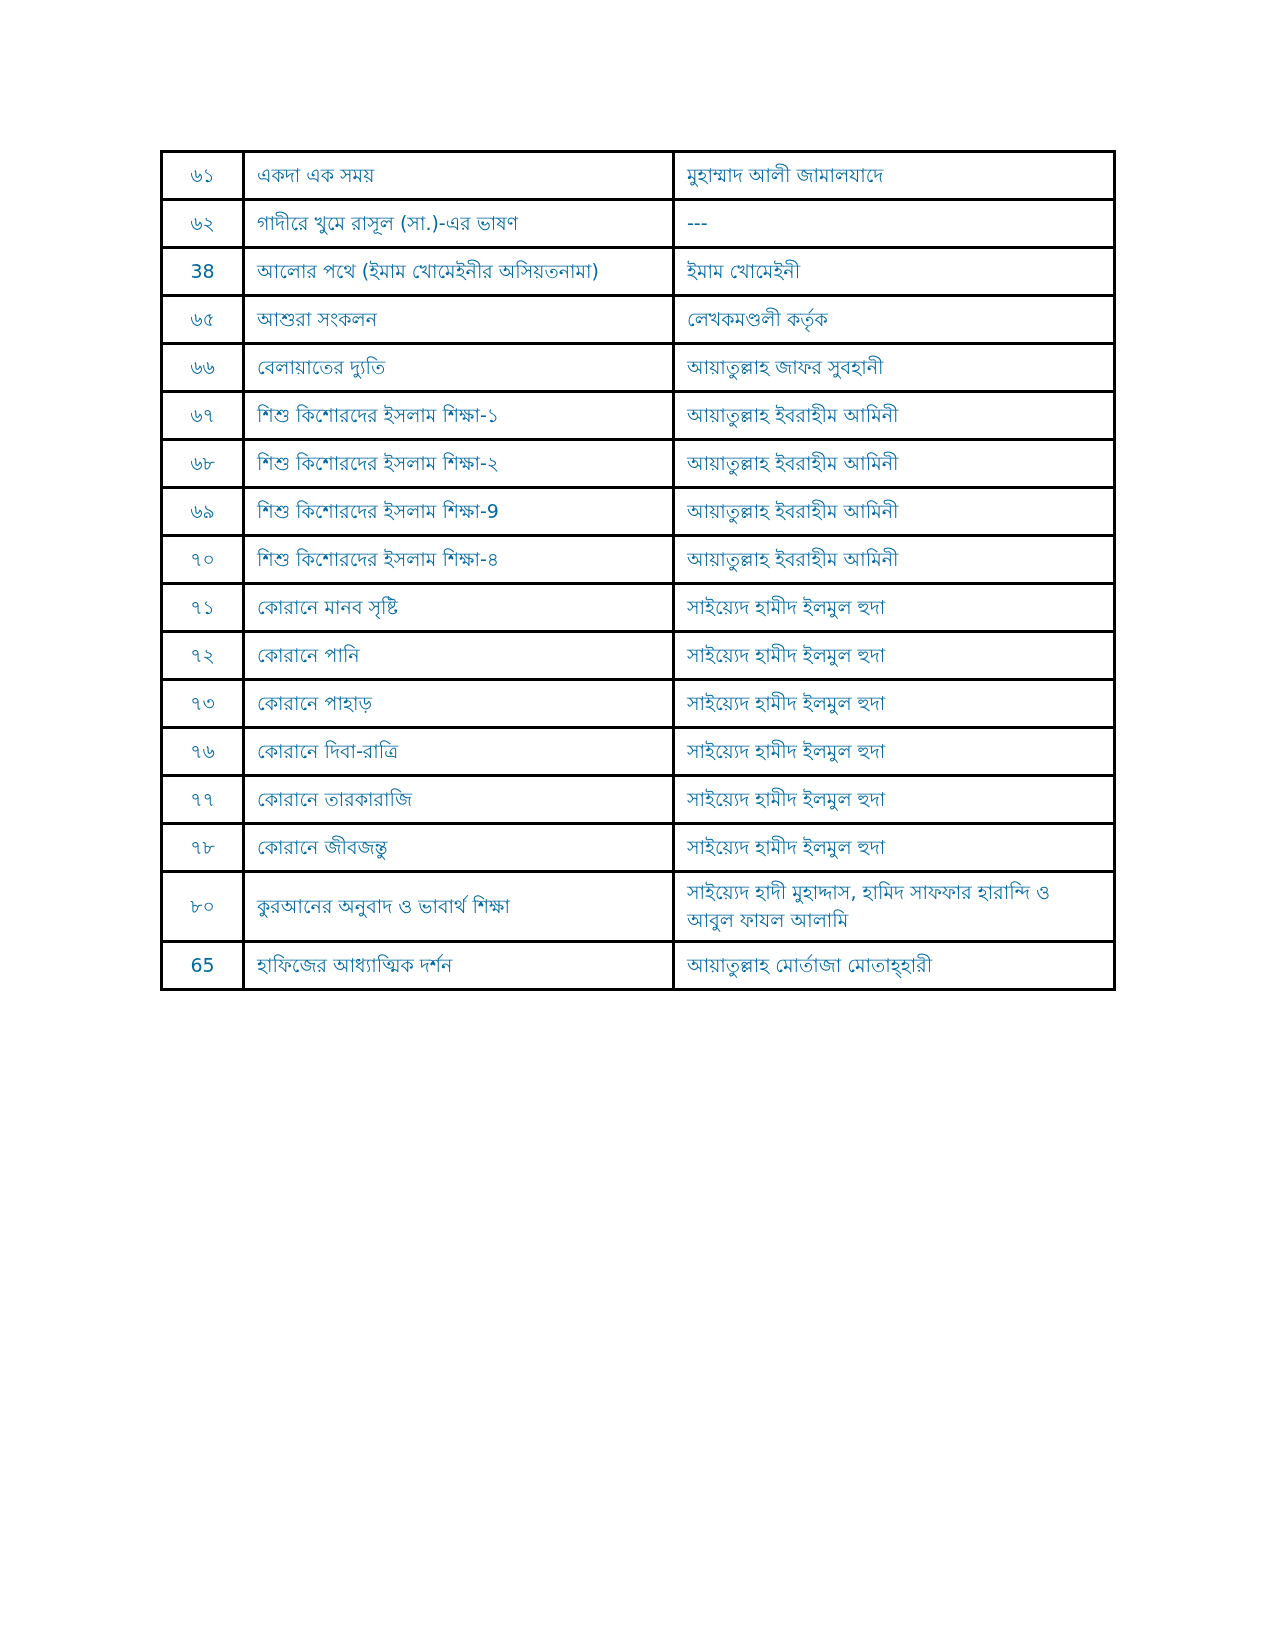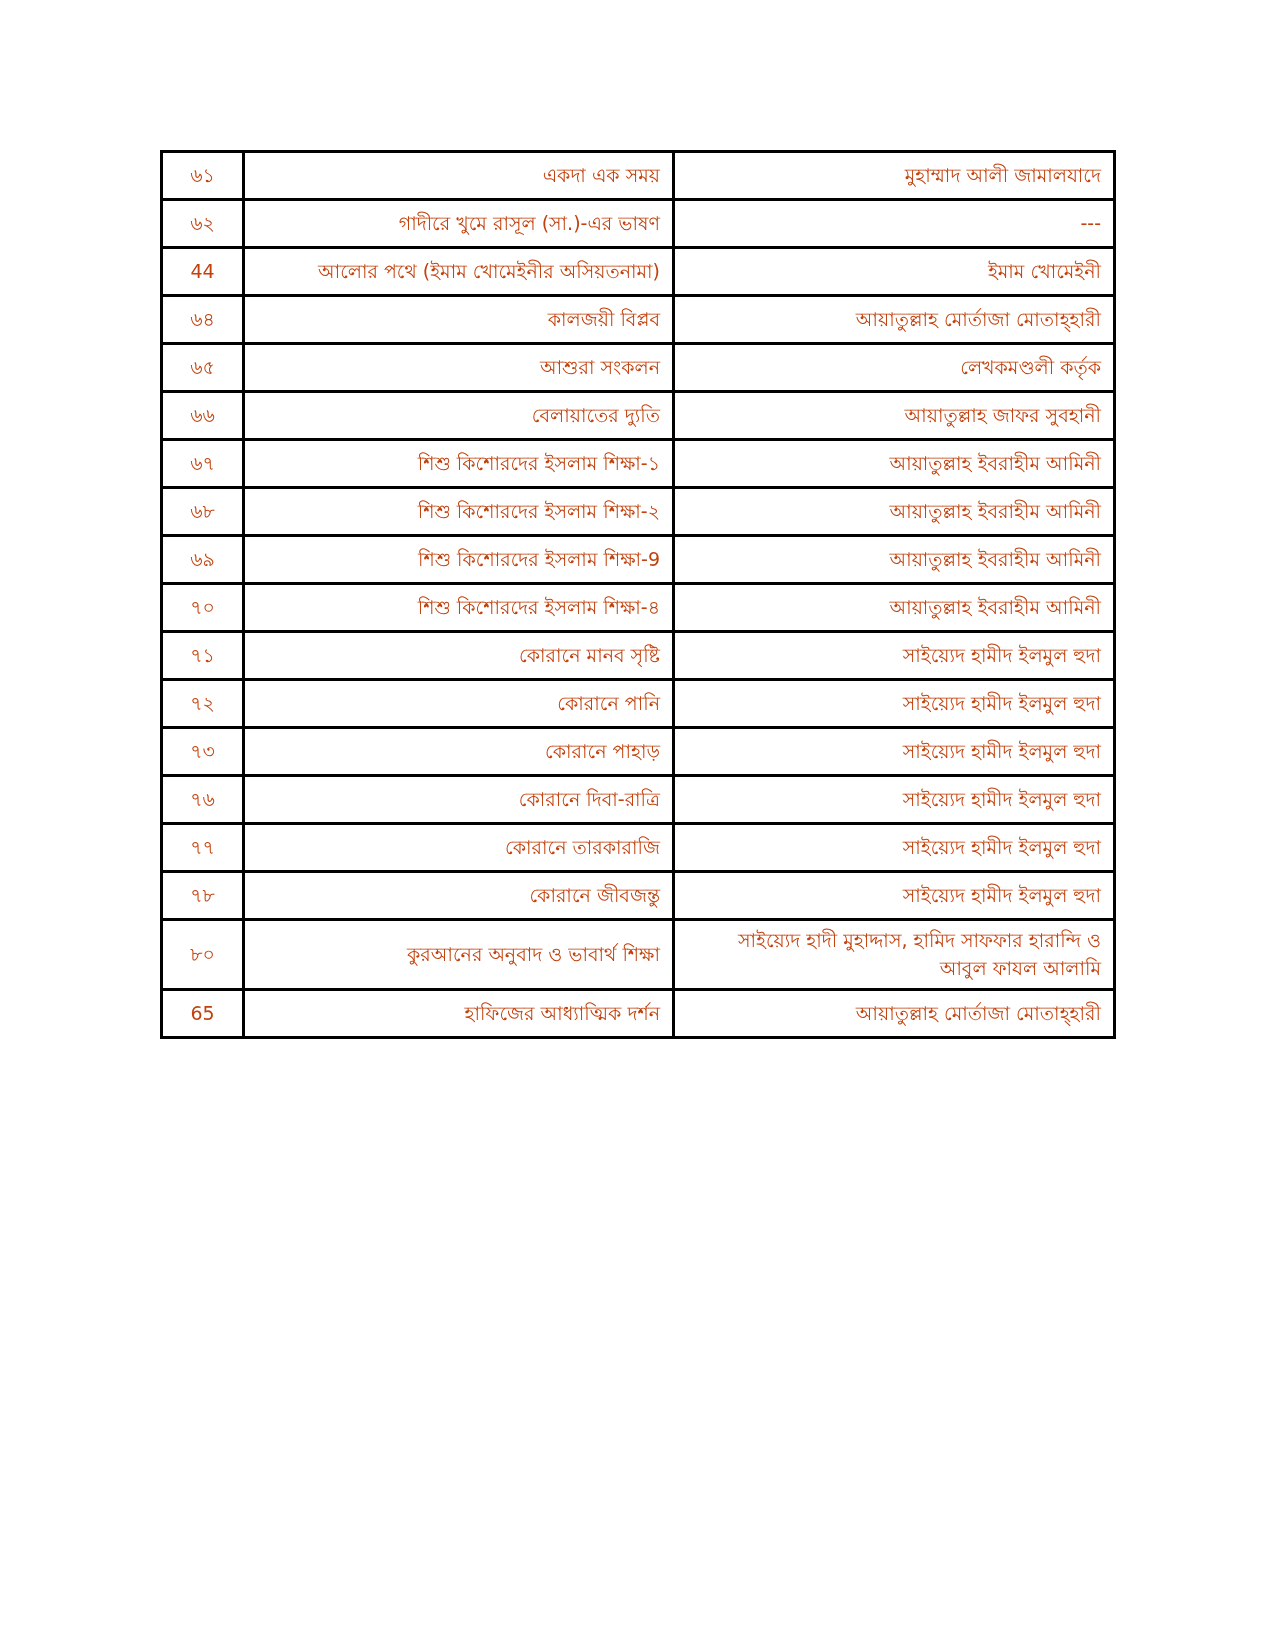--- a/index.html
+++ b/index.html
@@ -6,21 +6,21 @@
     margin: 0;
     padding: 0;
     background: #ffffff;
   }
   .page {
     position: relative;
     width: 1275px;
     height: 1650px;
     background: #ffffff;
     font-family: "DejaVu Sans", "Liberation Serif", sans-serif;
-    color: #c2410c;
+    color: #0369a1;
   }
   .book-table {
     position: absolute;
     left: 160px;
     top: 150px;
     width: 953px;
     border-collapse: collapse;
     table-layout: fixed;
   }
   .book-table td {
@@ -34,21 +34,21 @@
     word-wrap: break-word;
   }
   .col-serial { width: 82px; }
   .col-title  { width: 430px; }
   .col-author { width: 441px; }
   td.serial-cell {
     text-align: center;
     padding: 6px 4px;
   }
   td.title-cell, td.author-cell {
-    text-align: right;
+    text-align: left;
   }
 </style>
 </head>
 <body>
 
 <div class="page">
   <table class="book-table">
     <colgroup>
       <col class="col-serial">
       <col class="col-title">
@@ -60,28 +60,23 @@
           <td class="serial-cell">৬১</td>
           <td class="title-cell">একদা এক সময়</td>
           <td class="author-cell">মুহাম্মাদ আলী জামালযাদে</td>
         </tr>
         <tr>
           <td class="serial-cell">৬২</td>
           <td class="title-cell">গাদীরে খুমে রাসূল (সা.)-এর ভাষণ</td>
           <td class="author-cell">---</td>
         </tr>
         <tr>
-          <td class="serial-cell">44</td>
+          <td class="serial-cell">38</td>
           <td class="title-cell">আলোর পথে (ইমাম খোমেইনীর অসিয়তনামা)</td>
           <td class="author-cell">ইমাম খোমেইনী</td>
-        </tr>
-        <tr>
-          <td class="serial-cell">৬৪</td>
-          <td class="title-cell">কালজয়ী বিপ্লব</td>
-          <td class="author-cell">আয়াতুল্লাহ মোর্তাজা মোতাহ্হারী</td>
         </tr>
         <tr>
           <td class="serial-cell">৬৫</td>
           <td class="title-cell">আশুরা সংকলন</td>
           <td class="author-cell">লেখকমণ্ডলী কর্তৃক</td>
         </tr>
         <tr>
           <td class="serial-cell">৬৬</td>
           <td class="title-cell">বেলায়াতের দ্যুতি</td>
           <td class="author-cell">আয়াতুল্লাহ জাফর সুবহানী</td>

